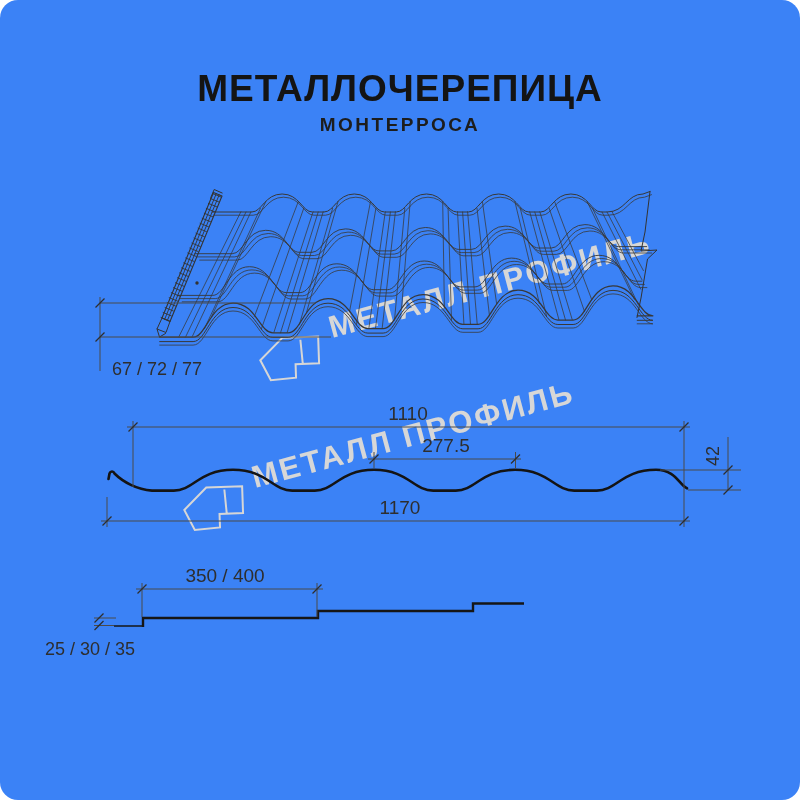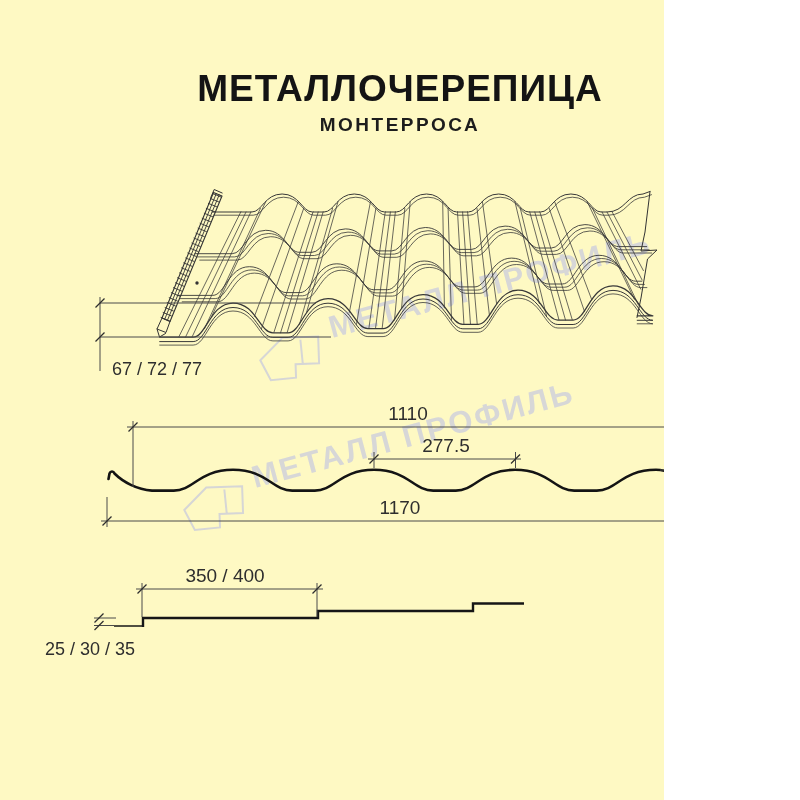--- a/index.html
+++ b/index.html
@@ -1,17 +1,17 @@
 <!DOCTYPE html>
 <html><head>
 <meta charset="utf-8">
 <style>
   html,body{margin:0;padding:0;background:#fff;}
-  .page{position:relative;width:664px;height:800px;background:#fef9c3;overflow:hidden;
-        font-family:"Liberation Sans", sans-serif;}
+  .page{position:relative;width:800px;height:800px;background:#3b82f6;overflow:hidden;
+        font-family:"Liberation Sans", sans-serif;border-radius:18px;}
   .title{position:absolute;top:68px;left:0;width:800px;text-align:center;
          font-size:37px;font-weight:bold;letter-spacing:1px;color:#141414;margin:0;}
   .subtitle{position:absolute;top:114px;left:0;width:800px;text-align:center;
          font-size:19px;font-weight:bold;letter-spacing:2.5px;color:#1d1d1d;margin:0;}
   svg{position:absolute;left:0;top:0;}
   svg text{font-family:"Liberation Sans", sans-serif;fill:#2e2e2e;}
   .dimtxt{font-size:19px;}
   .dimtxt-s{font-size:18px;}
   .wmtxt{font-size:31px;font-weight:bold;letter-spacing:2.5px;fill:#d7d7d7;}
 </style>

